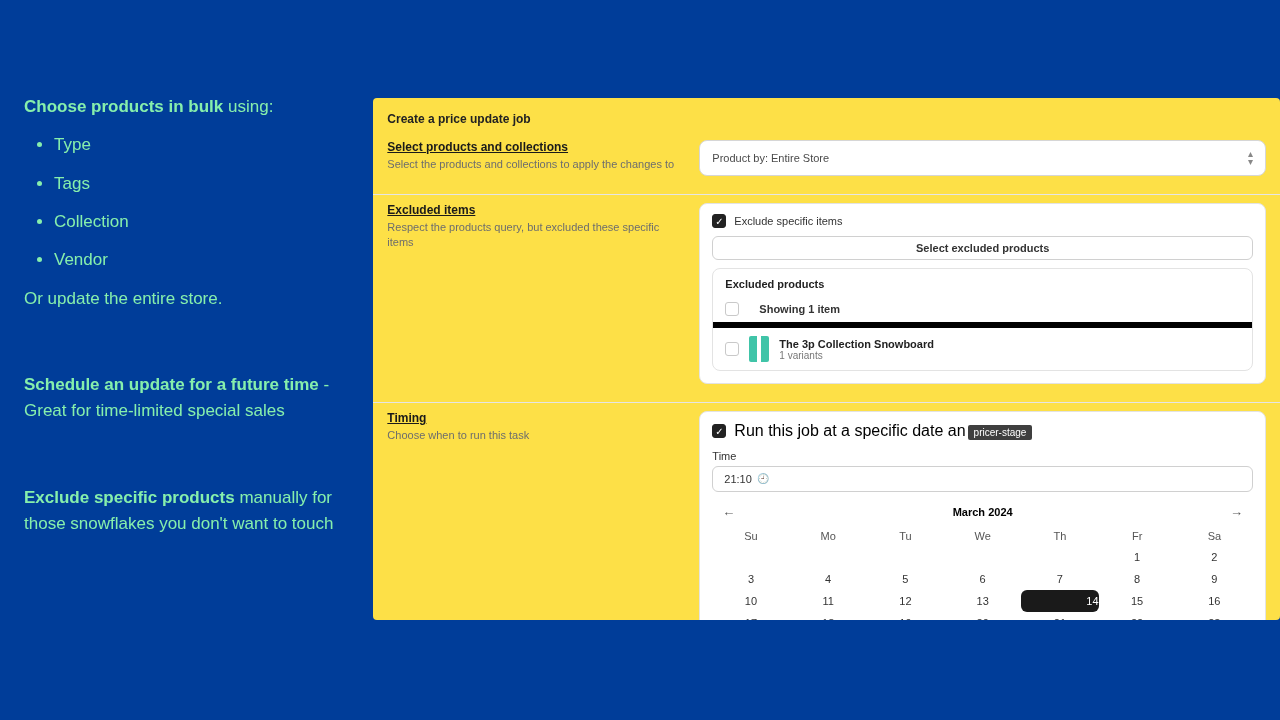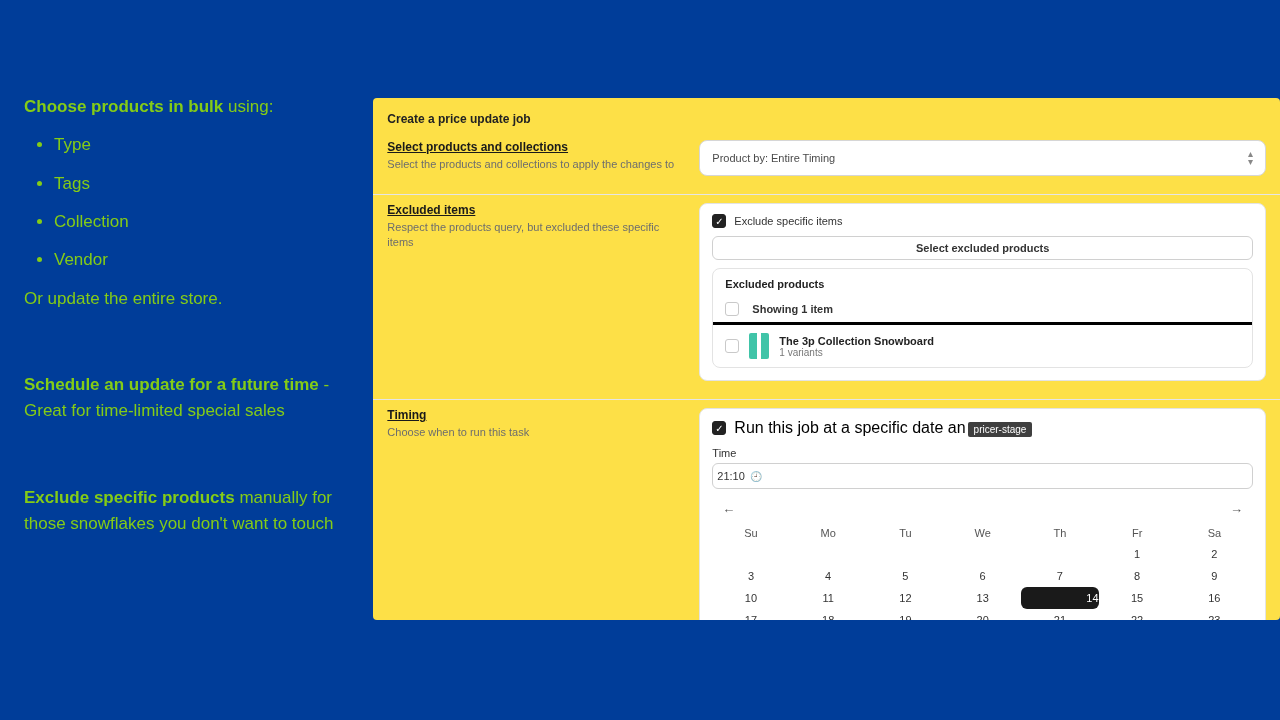--- a/index.html
+++ b/index.html
@@ -7,21 +7,21 @@
   background: #003d99;
   font-family: -apple-system, BlinkMacSystemFont, "Segoe UI", sans-serif;
   width: 1280px;
   height: 720px;
   overflow: hidden;
   display: flex;
 }
 .left-panel {
   width: 376px;
   padding: 94px 20px 20px 24px;
-  color: #84cc16;
+  color: #86efac;
 }
 .left-block { margin-bottom: 60px; font-size: 17px; line-height: 1.55; }
 .left-block strong { font-weight: 700; }
 .left-block ul { list-style: disc; margin: 4px 0 4px 30px; }
 .left-block li { margin: 12px 0; }
 .right-panel {
   width: 914px;
   margin-top: 98px;
   background: #fde047;
   border-radius: 4px;
@@ -89,25 +89,25 @@
 .excluded-header {
   padding: 9px 12px 6px 12px;
   font-size: 11px;
   font-weight: 700;
   color: #222;
 }
 .excluded-sub {
   padding: 6px 12px;
   display: flex;
   align-items: center;
-  gap: 13px;
+  gap: 20px;
   font-size: 11px;
   font-weight: 600;
   color: #333;
-  border-bottom: 3px solid #000000;
+  border-bottom: 6px solid #000000;
 }
 .excluded-item {
   padding: 8px 12px;
   display: flex;
   align-items: center;
   gap: 10px;
 }
 .excluded-item .thumb {
   width: 20px; height: 26px;
   background: linear-gradient(90deg, #40c4a8 40%, #fff 40%, #fff 60%, #40c4a8 60%);
@@ -115,25 +115,24 @@
 }
 .excluded-item .pname { font-size: 11px; font-weight: 700; color: #222; }
 .excluded-item .pvar { font-size: 10px; color: #777; }
 .timing-card { background: #fff; border: 1px solid #e3e3e3; border-radius: 8px; padding: 10px 12px; }
 .timing-card .chk-row { margin-bottom: 10px; }
 .badge { background: #3f3f3f; color: #fff; font-size: 10px; padding: 2px 6px; border-radius: 2px; }
 .time-label { font-size: 11px; color: #333; margin-bottom: 4px; }
 .time-input {
   border: 1px solid #d0d0d0;
   border-radius: 6px;
-  padding: 6px 4px;
-  font-size: 11px;
-  color: #333;
-  display: flex;
-  align-items: center;
+  padding: 6px 11px;
+  font-size: 11px;
+  color: #333;
+  display: flex;
   gap: 6px;
 }
 .clock-icon { font-size: 10px; color: #888; }
 .cal-header { display: flex; align-items: center; justify-content: space-between; padding: 10px 4px 4px 4px; }
 .cal-header .month { font-size: 11px; font-weight: 700; text-align: center; flex: 1; }
 .cal-header .nav { font-size: 13px; color: #555; padding: 2px 6px; cursor: pointer; }
 .cal-grid { display: grid; grid-template-columns: repeat(7, 1fr); }
 .cal-cell {
   text-align: center;
   font-size: 11px;
@@ -171,21 +170,21 @@
 <div class="right-panel">
   <div class="section-title">Create a price update job</div>
 
   <div class="row">
     <div class="left-col">
       <div class="sub-title">Select products and collections</div>
       <div class="sub-desc">Select the products and collections to apply the changes to</div>
     </div>
     <div class="right-col">
       <div class="dropdown">
-        <span>Product by: Entire Timing</span>
+        <span>Product by: Entire Store</span>
         <span class="dd-arrow">
             <span>▴</span>
             <span>▾</span>
           </span>
       </div>
     </div>
   </div>
 
   <div class="row">
     <div class="left-col">
@@ -229,20 +228,21 @@
           <span class="chk checked">✓</span>
           <span><span>Run this job at a specific date an</span><span class="badge" style="margin-left:2px;">pricer-stage</span></span>
         </div>
         <div class="time-label">Time</div>
         <div class="time-input">
           <span>21:10</span>
           <span class="clock-icon">🕘</span>
         </div>
         <div class="cal-header">
           <span class="nav">←</span>
+          <span class="month">March 2024</span>
           <span class="nav">→</span>
         </div>
         <div class="cal-grid" id="cal-weekdays">
             <div class="cal-cell header">Su</div>
             <div class="cal-cell header">Mo</div>
             <div class="cal-cell header">Tu</div>
             <div class="cal-cell header">We</div>
             <div class="cal-cell header">Th</div>
             <div class="cal-cell header">Fr</div>
             <div class="cal-cell header">Sa</div>

